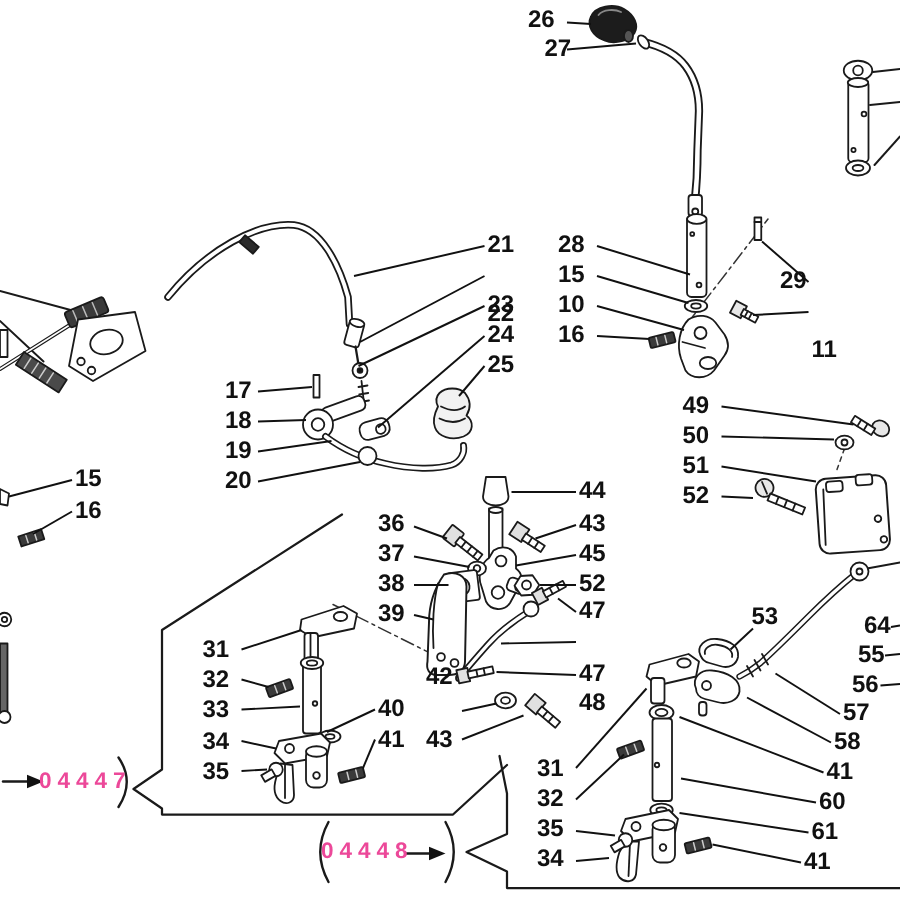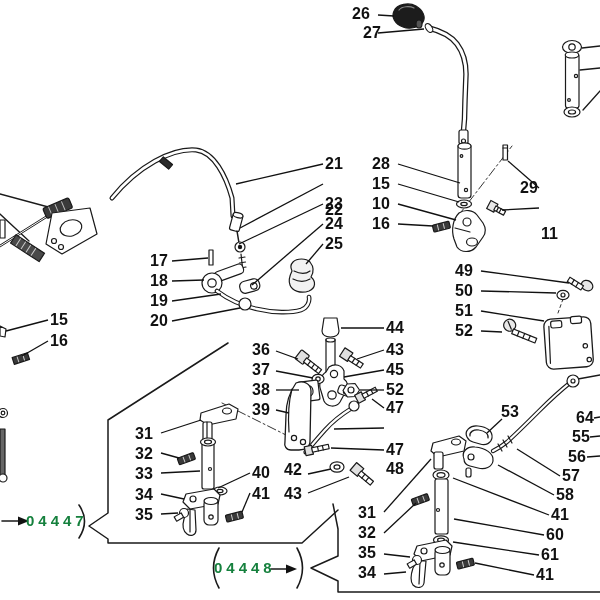--- a/index.html
+++ b/index.html
@@ -2,21 +2,21 @@
 <html><head>
 <meta charset="utf-8">
 <style>
   html,body{margin:0;padding:0;background:#fff;}
   .stage{position:relative;width:600px;height:600px;background:#fff;overflow:hidden;
          font-family:"Liberation Sans",sans-serif;}
   .stage svg{position:absolute;left:0;top:0;}
   #labels{position:absolute;left:0;top:0;width:600px;height:600px;pointer-events:none;}
   .callout{position:absolute;font-weight:bold;font-size:16px;line-height:16px;color:#111;
            letter-spacing:0px;white-space:nowrap;}
-  .bubble-code{position:absolute;font-weight:bold;font-size:15px;line-height:18px;color:#15803d;
+  .bubble-code{position:absolute;font-weight:bold;font-size:15px;line-height:18px;color:#ec4899;
            letter-spacing:4px;white-space:nowrap;}
 </style>
 </head>
 <body>
 
 <div class="stage">
 
 <svg width="600" height="600" viewBox="0 0 600 600">
   <g fill="none" stroke="#1a1a1a" stroke-width="1.2" stroke-linecap="round" stroke-linejoin="round">
 
@@ -435,21 +435,21 @@
       <div class="callout" style="left: 252px; top: 362px;">37</div>
       <div class="callout" style="left: 252px; top: 382px;">38</div>
       <div class="callout" style="left: 252px; top: 402px;">39</div>
       <div class="callout" style="left: 135px; top: 426px;">31</div>
       <div class="callout" style="left: 135px; top: 446px;">32</div>
       <div class="callout" style="left: 135px; top: 466px;">33</div>
       <div class="callout" style="left: 135px; top: 487px;">34</div>
       <div class="callout" style="left: 135px; top: 507px;">35</div>
       <div class="callout" style="left: 252px; top: 465px;">40</div>
       <div class="callout" style="left: 252px; top: 486px;">41</div>
-      <div class="callout" style="left: 284px; top: 462px;">42</div>
+      <div class="callout" style="left: 284px; top: 444px;">42</div>
       <div class="callout" style="left: 284px; top: 486px;">43</div>
       <div class="callout" style="left: 501px; top: 404px;">53</div>
       <div class="callout" style="left: 576px; top: 410px;">64</div>
       <div class="callout" style="left: 572px; top: 429px;">55</div>
       <div class="callout" style="left: 568px; top: 449px;">56</div>
       <div class="callout" style="left: 562px; top: 468px;">57</div>
       <div class="callout" style="left: 556px; top: 487px;">58</div>
       <div class="callout" style="left: 551px; top: 507px;">41</div>
       <div class="callout" style="left: 546px; top: 527px;">60</div>
       <div class="callout" style="left: 541px; top: 547px;">61</div>

